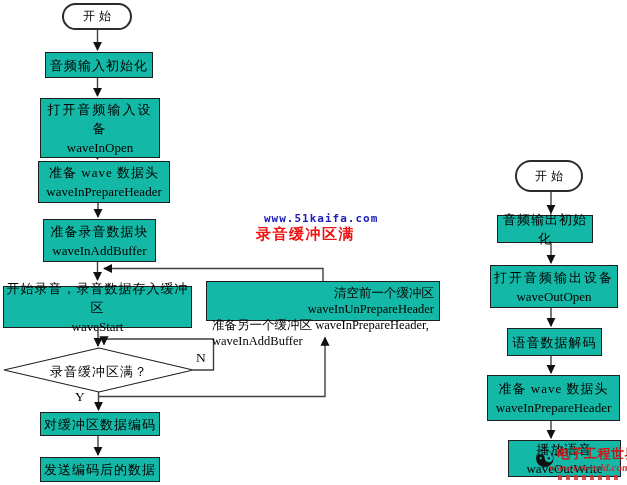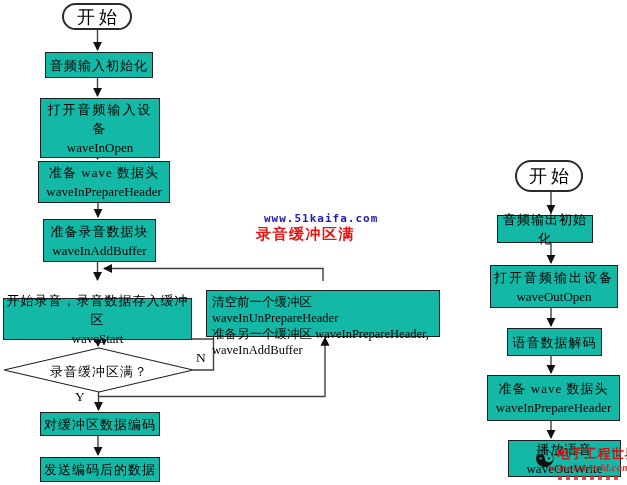--- a/index.html
+++ b/index.html
@@ -10,21 +10,21 @@
   svg.wires { position:absolute; left:0; top:0; width:627px; height:485px; }
   .box {
     position:absolute; box-sizing:border-box; background:#14b8a6;
     border:1px solid #1f1f1f; display:flex; flex-direction:column;
     justify-content:center; align-items:center; text-align:center;
     font-size:13px; line-height:19px;
   }
   .oval {
     position:absolute; box-sizing:border-box; background:#fff;
     border:2px solid #2b2b2b; border-radius:16px; display:flex;
-    align-items:center; justify-content:center; font-size:18px;
+    align-items:center; justify-content:center; font-size:12px;
     letter-spacing:4px; padding-left:4px;
   }
   .cn { letter-spacing:1px; }
   .cn-wide { letter-spacing:2px; }
   .en { letter-spacing:0; font-size:13px; }
   .multiline-left { justify-content:flex-start; align-items:flex-start; text-align:left; padding:3px 5px; font-size:12.5px; line-height:16px; }
   .branch-label { position:absolute; font-size:13.5px; }
   .diamond-label { position:absolute; left:14px; top:363px; width:170px; text-align:center; font-size:13px; letter-spacing:1px; }
   .wm-center-url {
     position:absolute; left:264px; top:212px; color:#1d1dbb;
@@ -107,26 +107,26 @@
   <div class="box" style="left:38px;top:161px;width:132px;height:42px;">
     <span class="cn">准备 wave 数据头</span>
     <span class="en">waveInPrepareHeader</span>
   </div>
 
   <div class="box" style="left:43px;top:219px;width:113px;height:43px;">
     <span class="cn">准备录音数据块</span>
     <span class="en">waveInAddBuffer</span>
   </div>
 
-  <div class="box" style="left:3px;top:298px;width:189px;height:42px;">
+  <div class="box" style="left:3px;top:286px;width:189px;height:42px;">
     <span class="cn">开始录音，录音数据存入缓冲区</span>
     <span class="en">waveStart</span>
   </div>
 
-  <div class="box multiline-left" style="left:206px;top:290px;width:234px;height:47px;">
+  <div class="box multiline-left" style="left:206px;top:281px;width:234px;height:40px;text-align:right;">
     <span>清空前一个缓冲区 waveInUnPrepareHeader</span>
     <span>准备另一个缓冲区  waveInPrepareHeader,</span>
     <span>waveInAddBuffer</span>
   </div>
 
   <div class="diamond-label">录音缓冲区满？</div>
   <div class="branch-label" style="left:196px;top:350px;">N</div>
   <div class="branch-label" style="left:75px;top:389px;">Y</div>
 
   <div class="box" style="left:40px;top:457px;width:120px;height:25px;">

